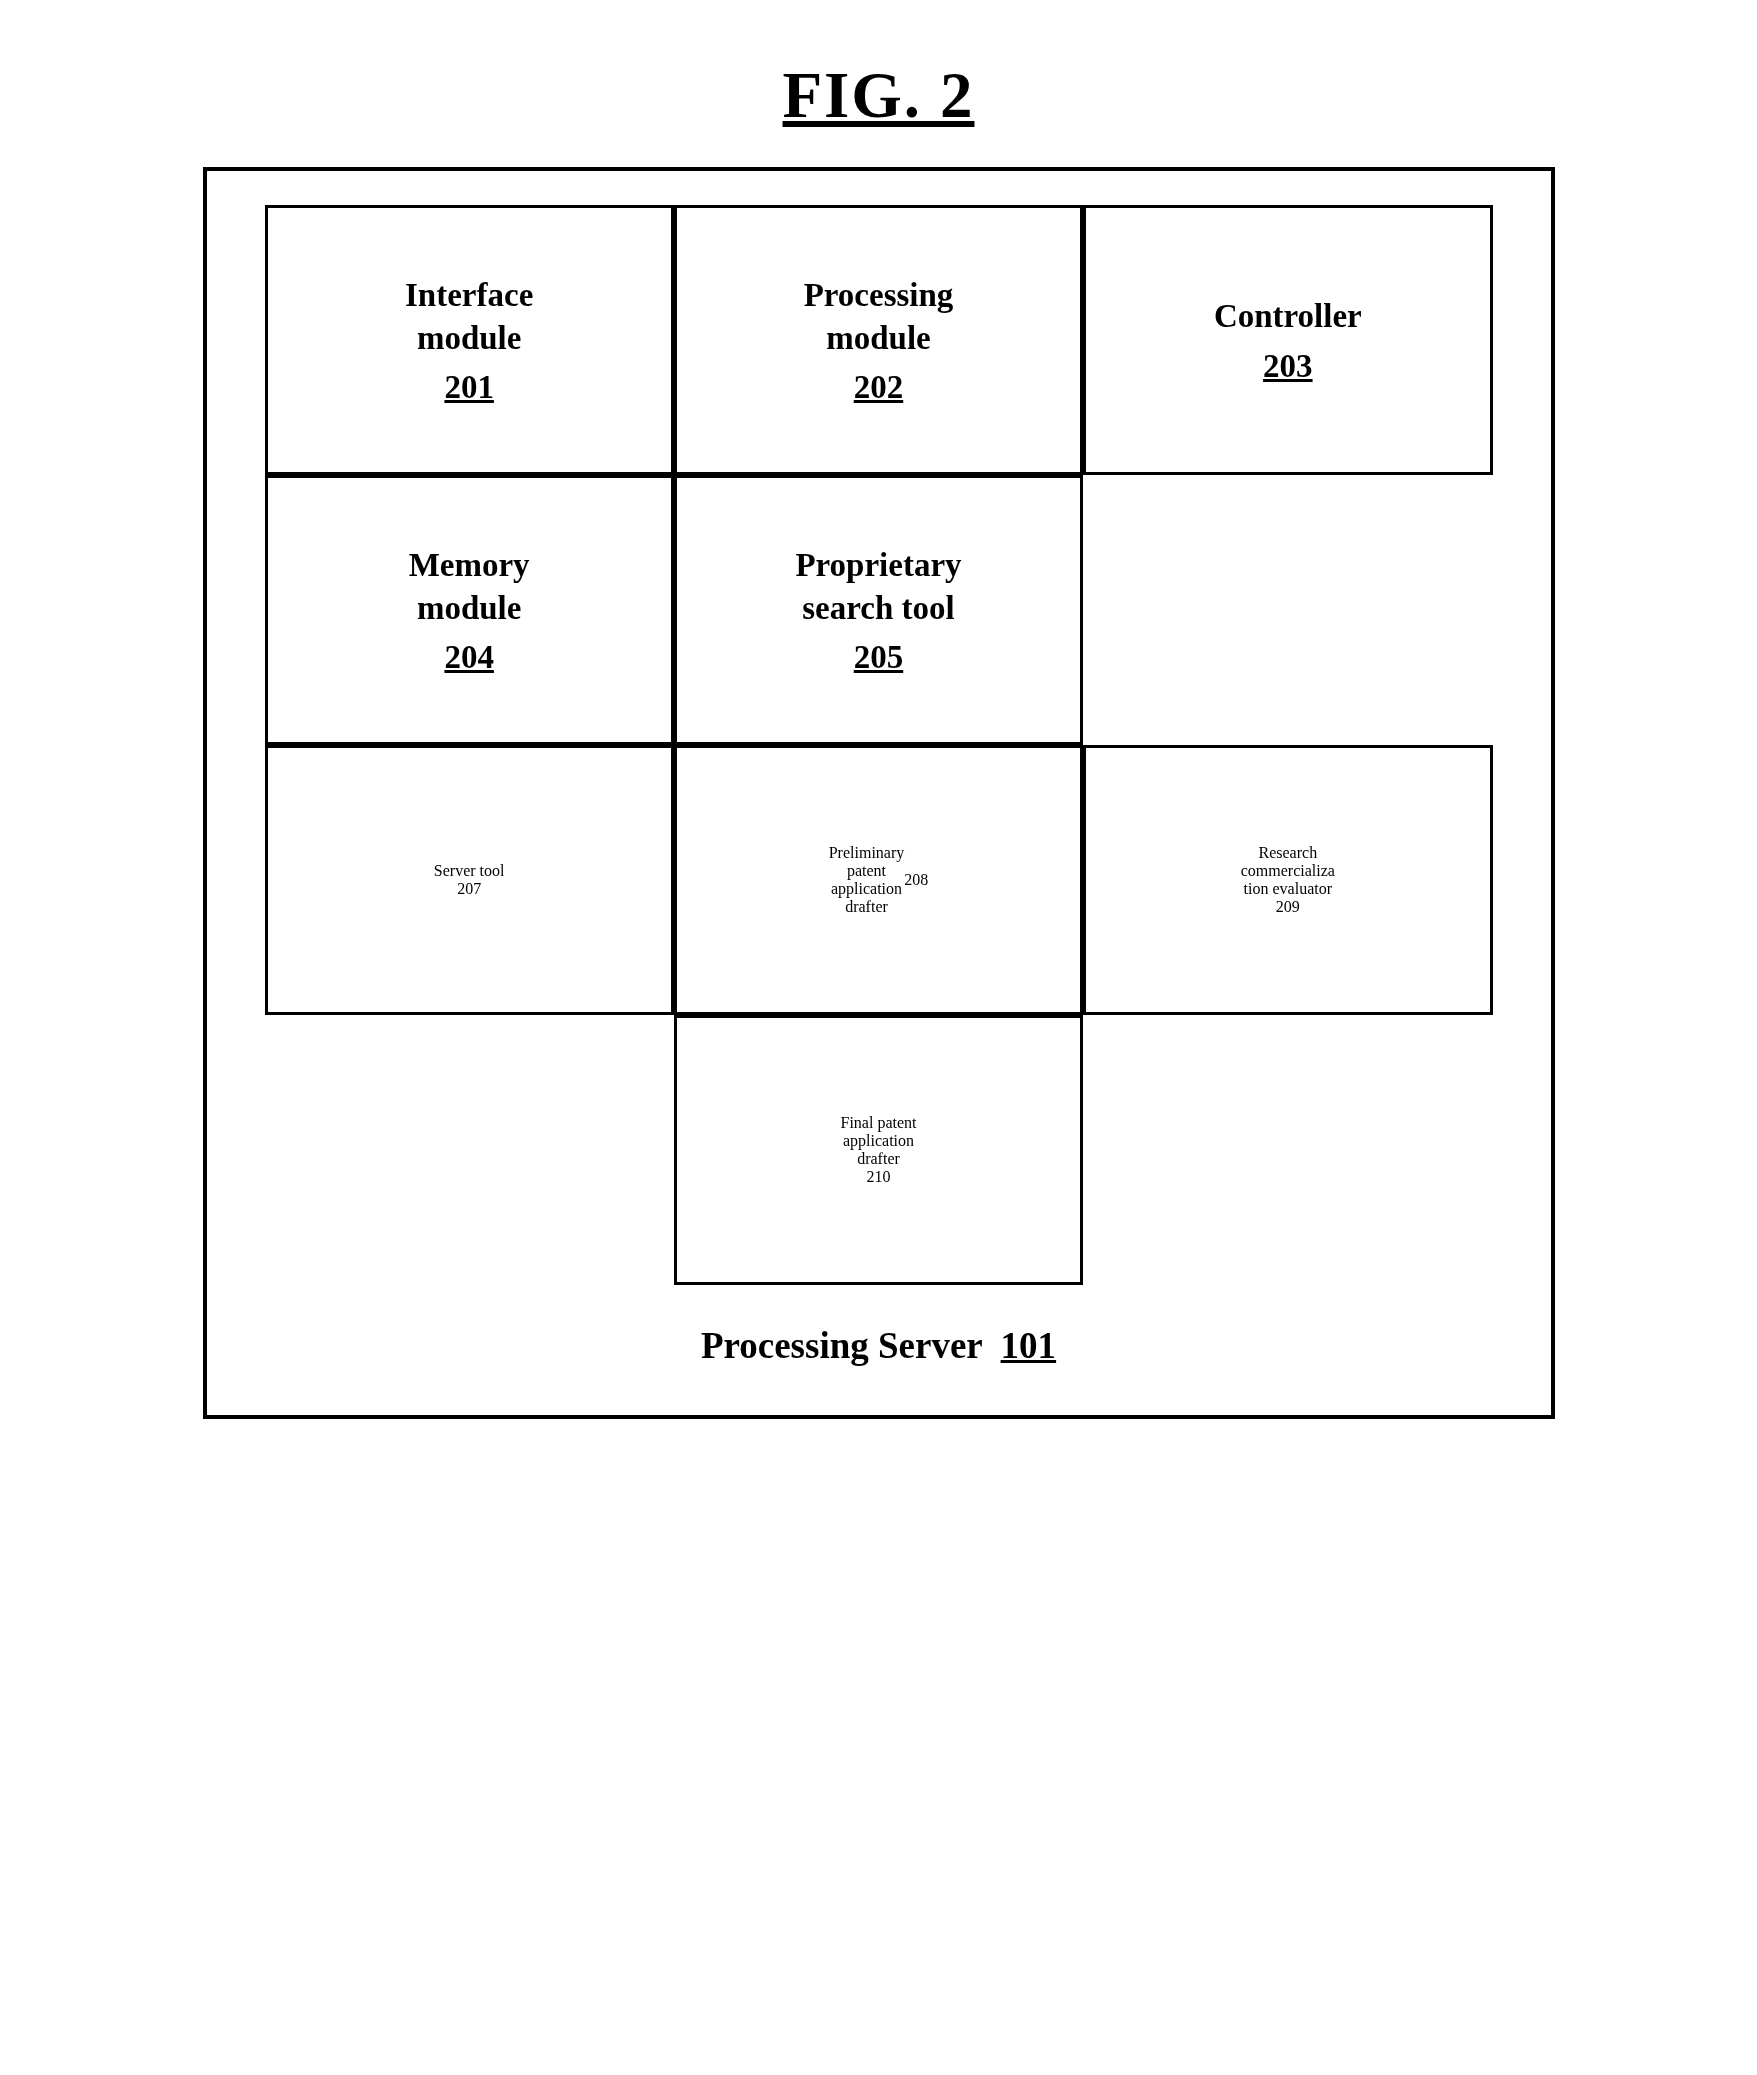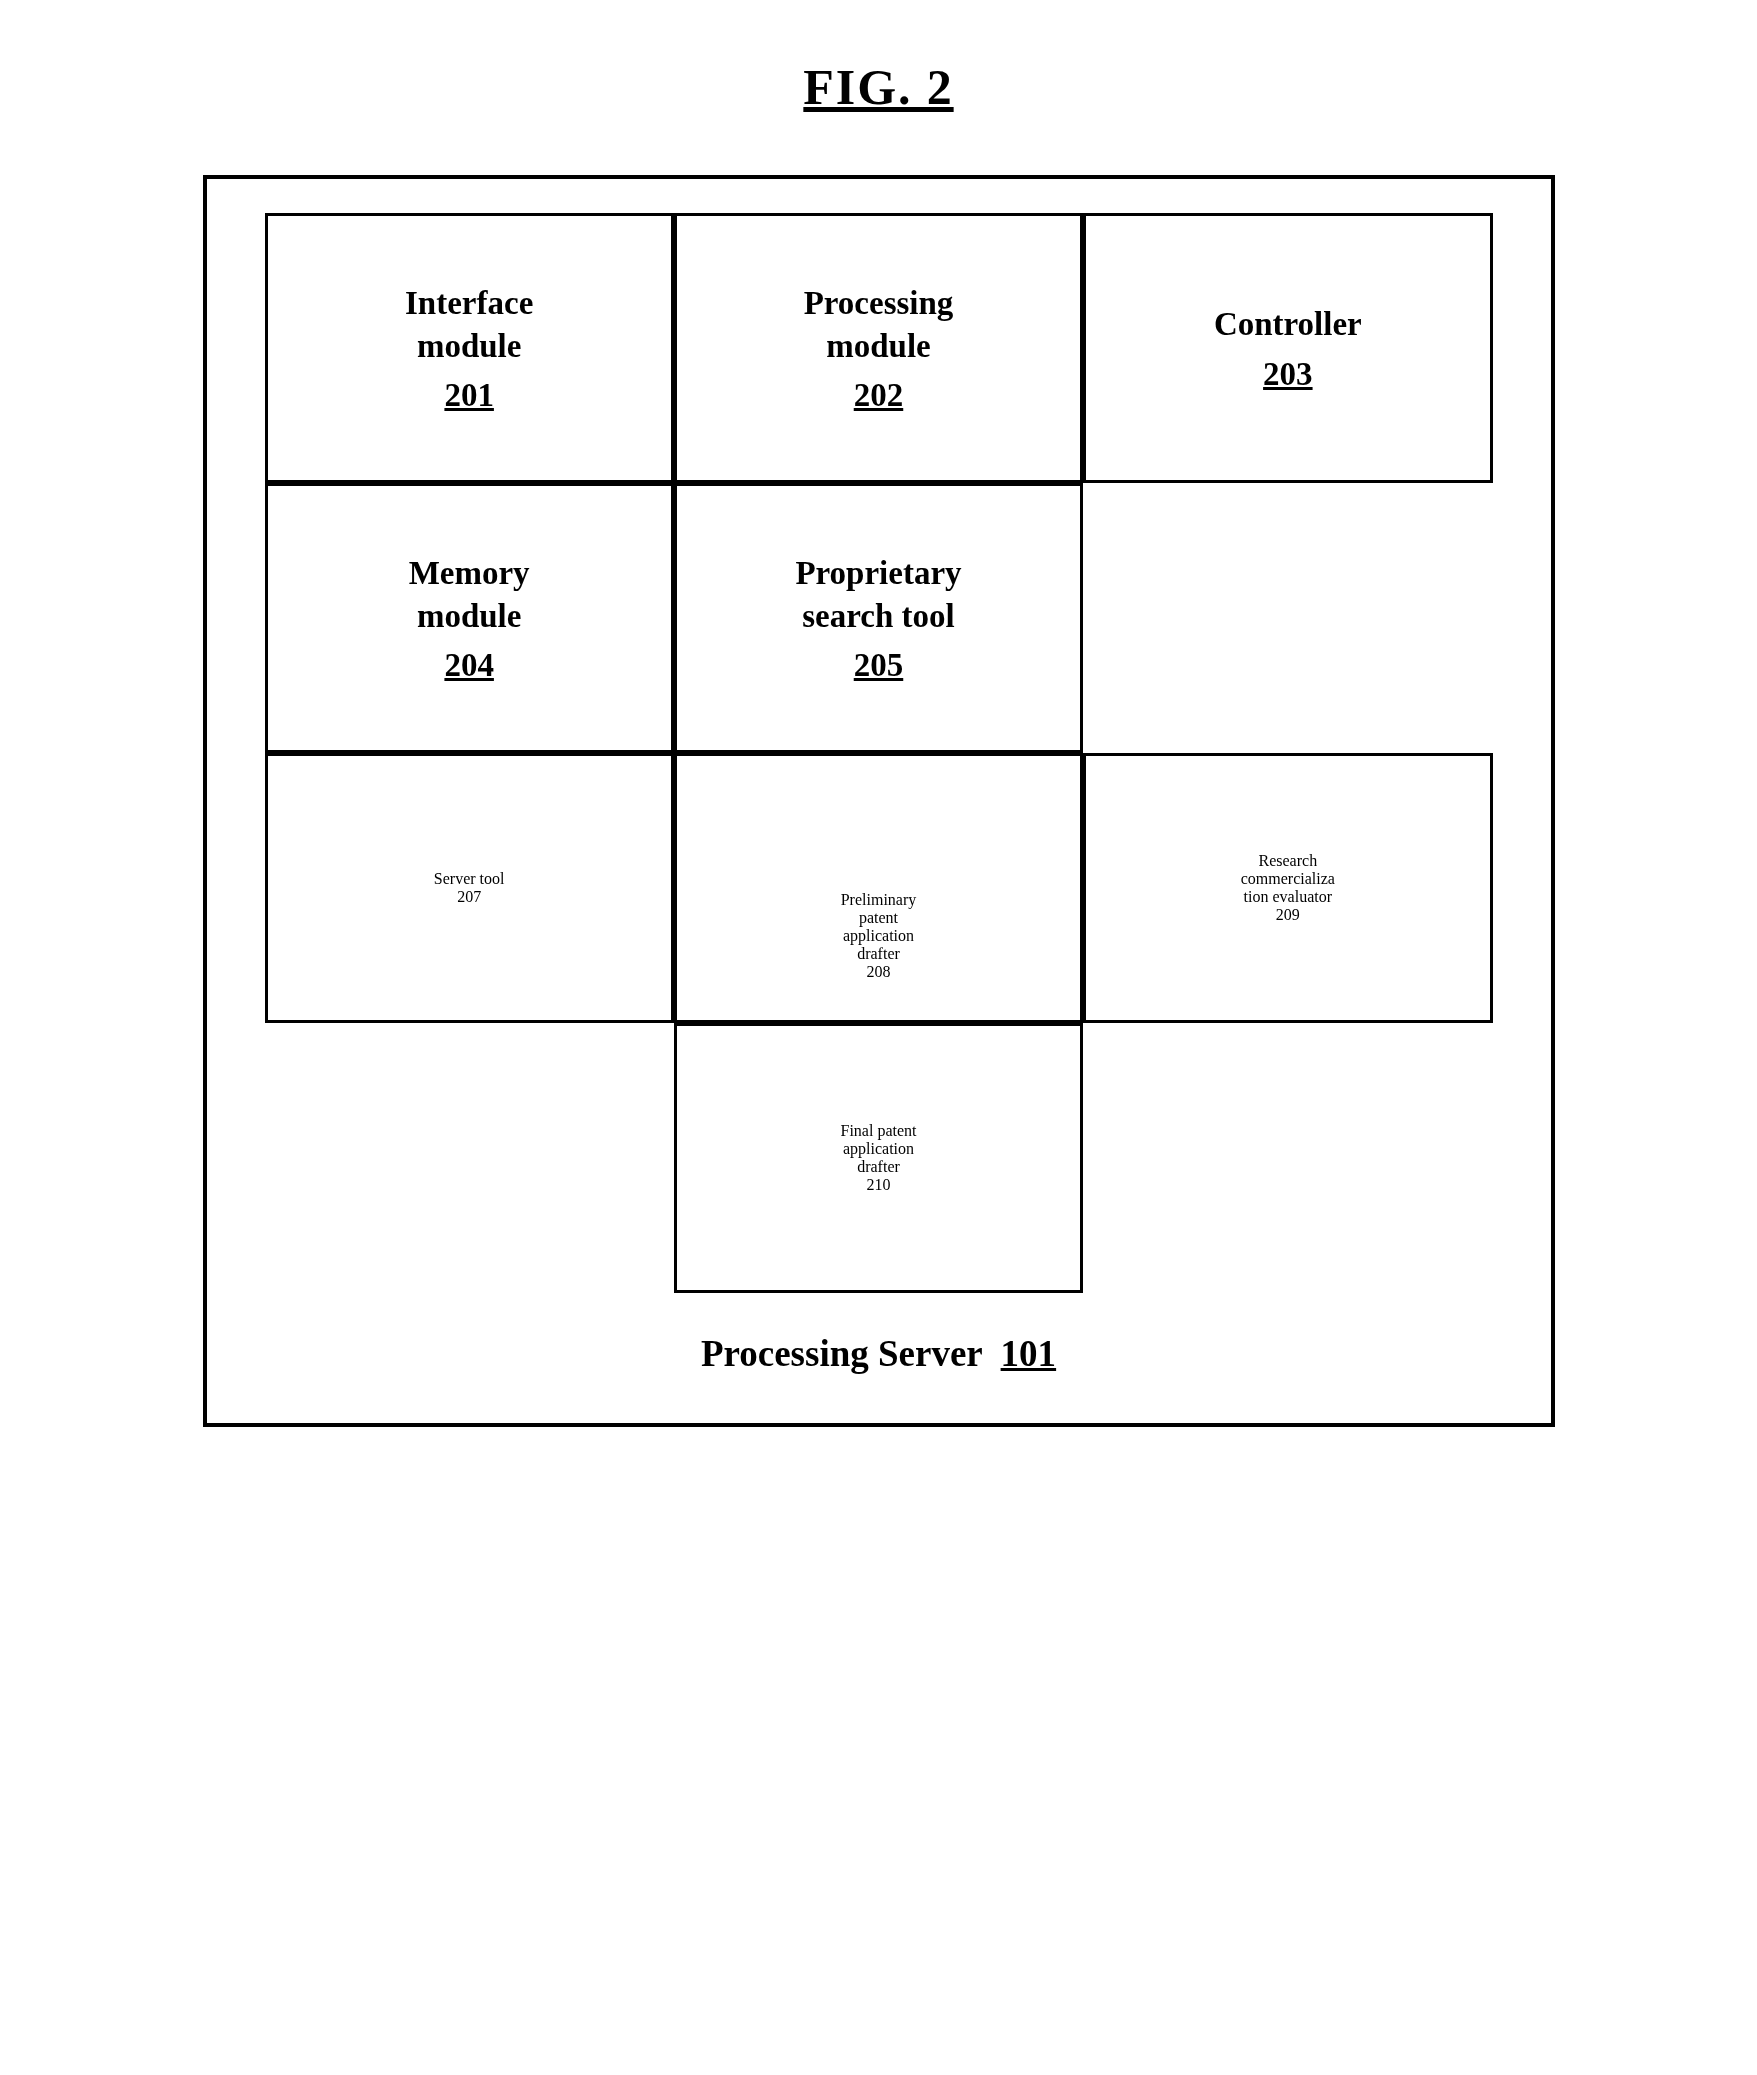--- a/index.html
+++ b/index.html
@@ -13,24 +13,24 @@
       font-family: 'Times New Roman', Times, serif;
       width: 1757px;
       min-height: 2076px;
       display: flex;
       flex-direction: column;
       align-items: center;
       padding-top: 58px;
     }
 
     .page-title {
-      font-size: 50px;
+      font-size: 65px;
       font-weight: bold;
       text-decoration: underline;
-      margin-bottom: 59px;
+      margin-bottom: 34px;
       letter-spacing: 1.9px;
     }
 
     .outer-container {
       border: 4.8px solid #000;
       width: 1352px;
       padding: 34px 58px 48px 58px;
       position: relative;
     }
 
@@ -78,23 +78,23 @@
       padding: 39px 29px;
       min-height: 270px;
       text-align: center;
     }
 
     .preliminary-box {
       border: 3.9px solid #000;
       grid-column: 2;
       grid-row: 1 / 2;
       display: flex;
-      flex-direction: column;
-      align-items: center;
-      justify-content: flex-end;
+      flex-direction: row;
+      align-items: center;
+      justify-content: center;
       padding: 39px 29px;
       min-height: 270px;
       text-align: center;
     }
 
     .research-box {
       border: 3.9px solid #000;
       grid-column: 3;
       grid-row: 1 / 2;
       display: flex;

